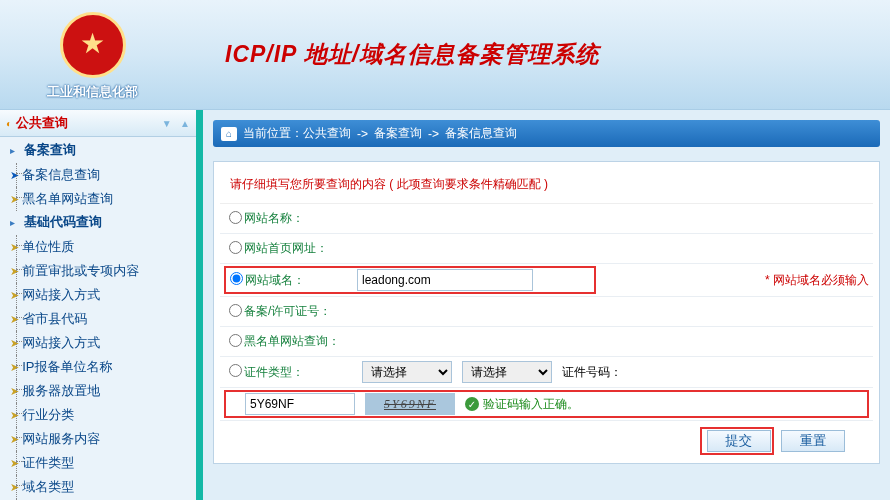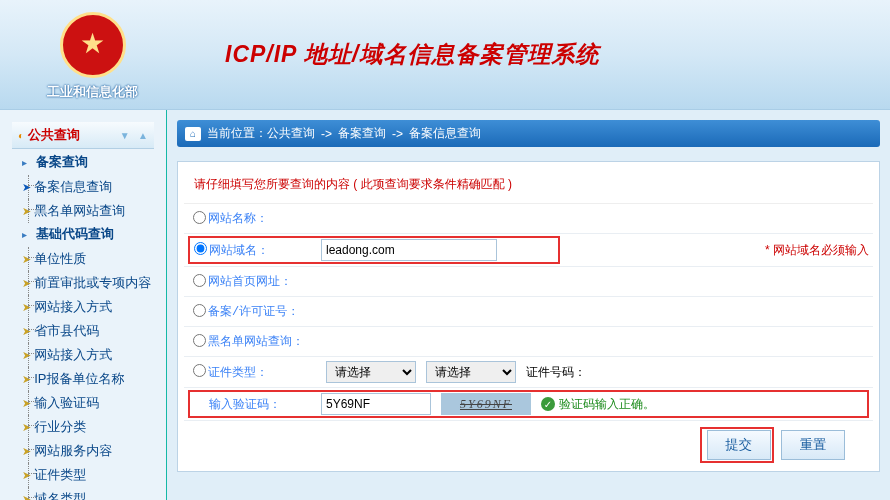--- a/index.html
+++ b/index.html
@@ -8,21 +8,21 @@
   
   .header { height: 110px; background: linear-gradient(to bottom, #e8f3fb 0%, #d4e8f6 50%, #b8d9ef 100%); display: flex; align-items: center; border-bottom: 1px solid #a9cde6; }
   .emblem-wrap { width: 185px; text-align: center; padding-top: 4px; }
   .emblem { width: 66px; height: 66px; background: #c11; border-radius: 50%; display: inline-block; position: relative; border: 3px solid #ffe08a; }
   .emblem::before { content: "★"; position: absolute; top: 50%; left: 50%; transform: translate(-50%, -56%); font-size: 28px; color: #ffe08a; }
   .ministry { color: #fff; font-size: 13px; font-weight: bold; text-shadow: 0 0 2px #2a6aa7, 0 0 2px #2a6aa7; margin-top: 2px; }
   .sys-title { font-size: 23px; font-weight: bold; font-style: italic; color: #cc0000; margin-left: 40px; letter-spacing: 1px; }
 
   
   .body-row { display: flex; height: calc(500px - 110px); }
-  .sidebar { width: 167px; background: #eaf3fa; padding: 12px; border-right: 1px solid #14b8a6; }
+  .sidebar { width: 203px; background: #eaf3fa; padding: 0; border-right: 7px solid #14b8a6; }
   .content { flex: 1; background: #e0eef8; padding: 10px; }
 
   
   .side-header { background: linear-gradient(#f7fbfe, #d7eaf6); border-bottom: 1px solid #b2cfe4; padding: 4px 6px; display: flex; align-items: center; justify-content: space-between; }
   .side-header .label { color: #c00; font-weight: bold; font-size: 13px; }
   .side-header .circle { color: #e48a00; font-size: 10px; margin-right: 4px; }
   .side-header .arrows { color: #7bb4dd; font-size: 10px; }
 
   ul.menu { list-style: none; margin: 2px 0 0 0; }
   ul.menu > li { padding: 2px 0 2px 10px; font-size: 13px; color: #094788; cursor: pointer; }
@@ -37,33 +37,33 @@
   .crumbs { background: linear-gradient(#3e8ed6, #1b6ab8); color: #fff; padding: 5px 8px; border-radius: 3px; display: flex; align-items: center; font-size: 12px; }
   .crumbs .home-icon { background: #fff; width: 16px; height: 14px; border-radius: 2px; display: inline-flex; align-items: center; justify-content: center; color: #1b6ab8; font-size: 10px; margin-right:6px;}
   .crumbs a, .crumbs span { color: #fff; }
   .crumb-arrow { margin: 0 6px; }
 
   
   .panel { background: #fff; border: 1px solid #bcd3e6; margin-top: 14px; padding: 8px 6px; }
   .instr { color: #c00; padding: 6px 10px 10px 10px; border-bottom: 1px solid #eee; }
   .form-row { display: flex; align-items: center; border-bottom: 1px solid #e9eef3; padding: 4px 6px; min-height: 30px; }
   .row-radio { width: 18px; text-align: center; }
-  .row-label { width: 118px; color: #3b82f6; font-family: Liberation Mono, monospace; }
+  .row-label { width: 118px; color: #15803d; }
   .row-input { flex: 1; display: flex; align-items: center; gap: 10px; }
   .row-input input[type="text"], .row-input select { border: 1px solid #aac4da; height: 22px; padding: 0 4px; font-size: 12px; }
   .row-input input.short { width: 176px; }
   .row-input select { width: 90px; }
   .red-box { border: 2px solid #e63030; padding: 1px; }
   .red-box-inner { display: flex; align-items: center; width: 100%; }
   .hint { color: #c00; margin-left: auto; white-space: nowrap; }
   .captcha-img { width: 90px; height: 22px; background: #aac7dd; display: inline-flex; align-items:center; justify-content:center; font-style: italic; letter-spacing: 2px; color: #444; font-family: serif; text-decoration: line-through underline; }
   .ok-icon { width: 14px; height: 14px; background: #3b9a3b; border-radius: 50%; display:inline-flex; align-items:center; justify-content:center; color:#fff; font-size:10px; margin-right:4px;}
   .ok-text { color: #1a8a1a; }
   .btn-row { text-align: right; padding: 6px 28px 0 0; }
-  .btn-row button { width: 64px; height: 30px; background: linear-gradient(#f5faff, #d8e9f7); border: 1px solid #9bbdd9; color: #1c5fa0; margin-left: 4px; cursor: pointer; }
+  .btn-row button { width: 64px; height: 22px; background: linear-gradient(#f5faff, #d8e9f7); border: 1px solid #9bbdd9; color: #1c5fa0; margin-left: 4px; cursor: pointer; }
   .btn-row .btn-box { display: inline-block; border: 2px solid #e63030; padding: 1px; }
 </style>
 </head>
 <body>
 
 <div class="header">
   <div class="emblem-wrap">
     <span class="emblem"></span>
     <div class="ministry">工业和信息化部</div>
   </div>
@@ -86,21 +86,21 @@
       </ul>
 
       <li class="folder"><b>基础代码查询</b></li>
       <ul class="menu leaf-group">
         <li><span class="leaf-icon">➤</span><span>单位性质</span></li>
         <li><span class="leaf-icon">➤</span><span>前置审批或专项内容</span></li>
         <li><span class="leaf-icon">➤</span><span>网站接入方式</span></li>
         <li><span class="leaf-icon">➤</span><span>省市县代码</span></li>
         <li><span class="leaf-icon">➤</span><span>网站接入方式</span></li>
         <li><span class="leaf-icon">➤</span><span>IP报备单位名称</span></li>
-        <li><span class="leaf-icon">➤</span><span>输入验证码</span></li>
+        <li><span class="leaf-icon">➤</span><span>服务器放置地</span></li>
         <li><span class="leaf-icon">➤</span><span>行业分类</span></li>
         <li><span class="leaf-icon">➤</span><span>网站服务内容</span></li>
         <li><span class="leaf-icon">➤</span><span>证件类型</span></li>
         <li><span class="leaf-icon">➤</span><span>域名类型</span></li>
         <li></li>
 
       </ul>
     </ul>
   </div>
 
@@ -117,37 +117,37 @@
 
     <div class="panel">
       <div class="instr">请仔细填写您所要查询的内容 ( 此项查询要求条件精确匹配 )</div>
 
       <div class="form-row">
         <span class="row-radio"><input type="radio" name="q" style=""></span>
         <span class="row-label">网站名称：</span>
         <span class="row-input"></span>
       </div>
 
+      <div class="form-row">
+        <span class="row-radio"><input type="radio" name="q" style=""></span>
+        <span class="row-label">网站首页网址：</span>
+        <span class="row-input"></span>
+      </div>
+
       <div class="form-row" style="padding:2px 4px;">
         <div class="red-box" style="display:flex; width:372px;">
           <div class="red-box-inner">
             <span class="row-radio"><input type="radio" name="q" checked="" style=""></span>
             <span class="row-label" style="width:112px;">网站域名：</span>
             <span class="row-input">
                 <input class="short" type="text" value="leadong.com" style="">
               </span>
           </div>
         </div>
         <span class="hint">* 网站域名必须输入</span>
-      </div>
-
-      <div class="form-row">
-        <span class="row-radio"><input type="radio" name="q" style=""></span>
-        <span class="row-label">网站首页网址：</span>
-        <span class="row-input"></span>
       </div>
 
       <div class="form-row">
         <span class="row-radio"><input type="radio" name="q" style=""></span>
         <span class="row-label">备案/许可证号：</span>
         <span class="row-input"></span>
       </div>
 
 
       <div class="form-row">
@@ -163,21 +163,20 @@
           <select><option>请选择</option></select>
           <select><option>请选择</option></select>
           <span>证件号码：</span>
         </span>
       </div>
 
       <div class="form-row" style="padding:2px 4px;">
         <div class="red-box" style="display:flex; width:100%;">
           <div class="red-box-inner">
             <span class="row-radio"></span>
-            <span class="row-label" style="width:112px;">输入验证码：</span>
             <span class="row-input">
               <input class="short" style="width: 110px;" type="text" value="5Y69NF">
               <span class="captcha-img">5Y69NF</span>
               <span>
                 <span class="ok-icon">✓</span><span class="ok-text">验证码输入正确。</span>
               </span>
             </span>
           </div>
         </div>
       </div>

